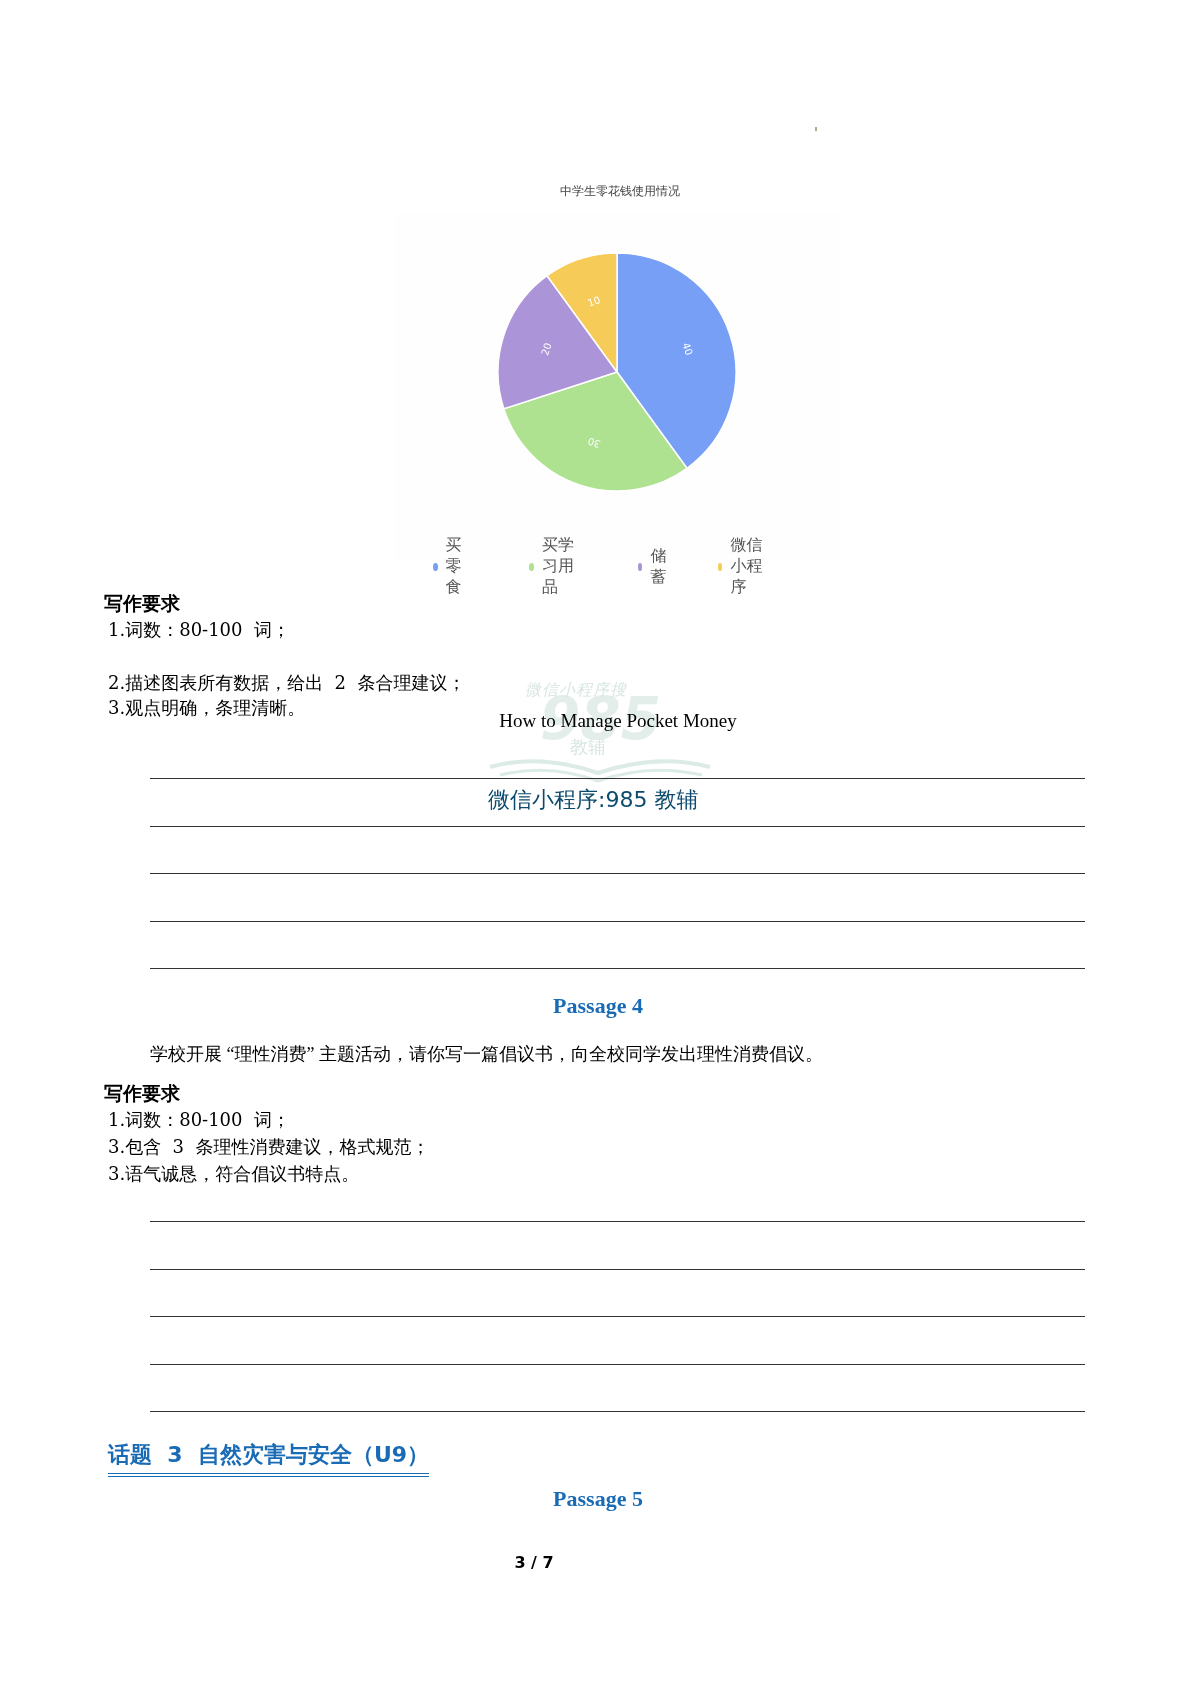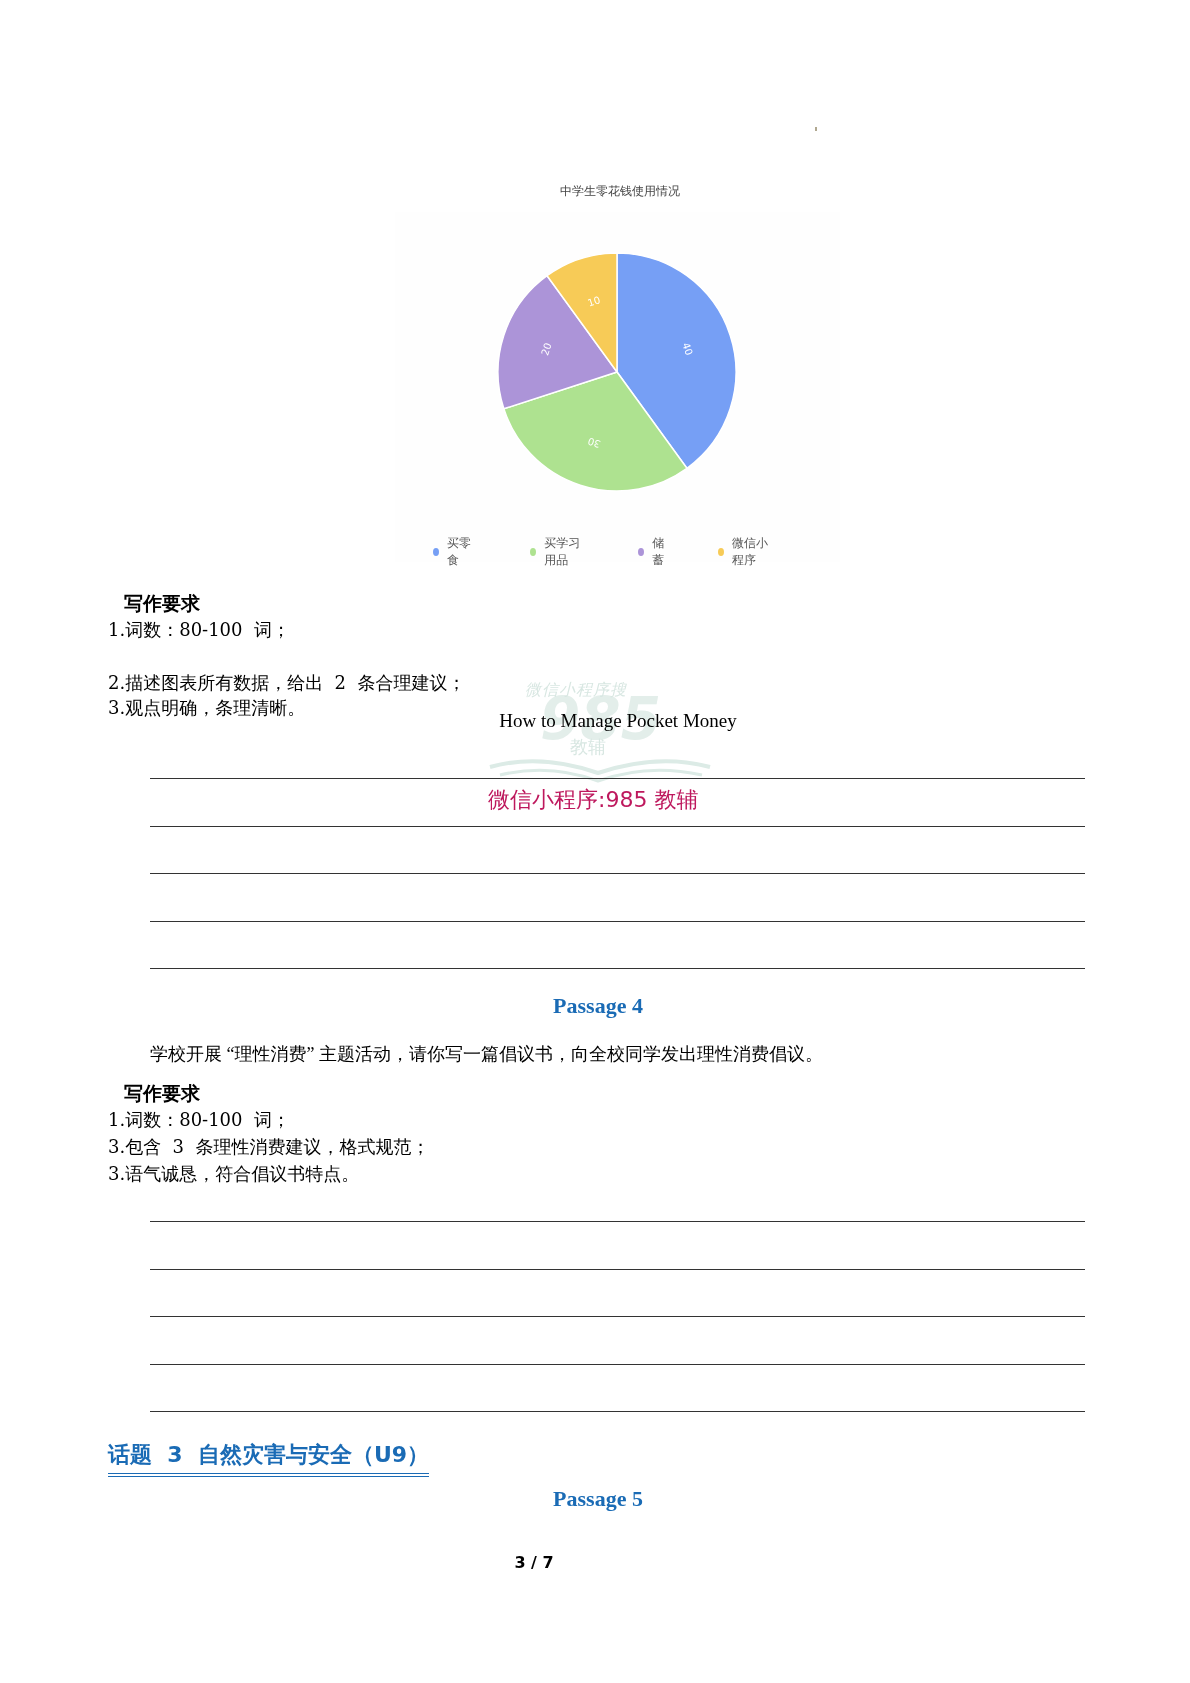--- a/index.html
+++ b/index.html
@@ -8,46 +8,46 @@
     .abs { position: absolute; }
     .tick-mark { left: 815px; top: 127px; width: 2px; height: 4px; background: #b0a890; }
 
     
     .chart-title { left: 450px; top: 183px; width: 340px; text-align: center;
                    font-family: "DejaVu Sans", "Liberation Sans", sans-serif; font-size: 12px; color: #444; }
     .chart-panel { left: 395px; top: 212px; width: 445px; height: 350px; background: #fefefe; }
     .pie { left: 497px; top: 252px; }
     .pie-label { font-family: "DejaVu Sans", sans-serif; font-size: 10px; fill: #ffffff; }
     .legend { left: 430px; top: 535px; width: 380px; display: flex; align-items: center; gap: 8px;
-              font-family: "DejaVu Sans", "Liberation Sans", sans-serif; font-size: 12px; color: #555; }
+              font-family: "DejaVu Sans", "Liberation Sans", sans-serif; font-size: 16px; color: #555; }
     .legend-item { display: flex; align-items: center; margin-right: 32px; }
     .legend-dot { width: 8px; height: 8px; border-radius: 50%; margin-right: 8px; display: inline-block; }
 
     
-    .req-title { left: 124px; font-family: "DejaVu Sans", "Liberation Sans", sans-serif; font-weight: bold; font-size: 19px; }
+    .req-title { left: 104px; font-family: "DejaVu Sans", "Liberation Sans", sans-serif; font-weight: bold; font-size: 19px; }
     .req-line { left: 108px; font-family: "DejaVu Serif", "Liberation Serif", serif; font-size: 18px; white-space: pre; }
     .essay-title { left: 0; width: 1236px; text-align: center; font-family: "Liberation Serif", "DejaVu Serif", serif; font-size: 19px; }
     .rule { left: 150px; width: 935px; height: 0; border-top: 1.5px solid #333; }
     .passage { left: 0; width: 1196px; text-align: center; font-family: "Liberation Serif", "DejaVu Serif", serif;
                font-weight: bold; font-size: 22px; color: #1a6bb5; }
     .prompt { left: 150px; font-family: Liberation Serif, serif; font-size: 18px; white-space: pre; }
     .topic { left: 108px; top: 1440px; font-family: "DejaVu Sans", "Liberation Sans", sans-serif; font-weight: bold;
              font-size: 22px; color: #1a6bb5; padding-bottom: 3px;
              border-bottom: 4px double #1a6bb5; white-space: pre; }
     .page-num { left: 0; width: 1068px; top: 1553px; text-align: center; font-family: "DejaVu Sans", "Liberation Sans", sans-serif;
                 font-weight: bold; font-size: 16px; }
 
     
     .wm { left: 470px; top: 675px; width: 260px; height: 140px; color: #d8e7e2; text-align: center;
           font-family: "DejaVu Sans", sans-serif; pointer-events: none; }
     .wm-top { font-size: 16px; letter-spacing: 1px; position: absolute; left: 55px; top: 5px; font-style: italic; }
     .wm-num { font-size: 58px; font-weight: bold; font-style: italic; position: absolute; left: 70px; top: 10px; color: #e3eeea; }
     .wm-sub { font-size: 18px; position: absolute; left: 100px; top: 60px; }
     .wm-book { position: absolute; left: 10px; top: 70px; }
-    .wm-bottom { left: 488px; top: 785px; font-size: 22px; color: #be185d; font-family: "DejaVu Sans", sans-serif; }
+    .wm-bottom { left: 488px; top: 785px; font-size: 22px; color: #0c4a6e; font-family: "DejaVu Sans", sans-serif; }
   </style>
 </head>
 <body>
 
 <div class="abs tick-mark"></div>
 
 <div class="abs chart-title">中学生零花钱使用情况</div>
 <div class="abs chart-panel"></div>
 
 <svg class="abs pie" width="240" height="240" viewBox="0 0 240 240">

